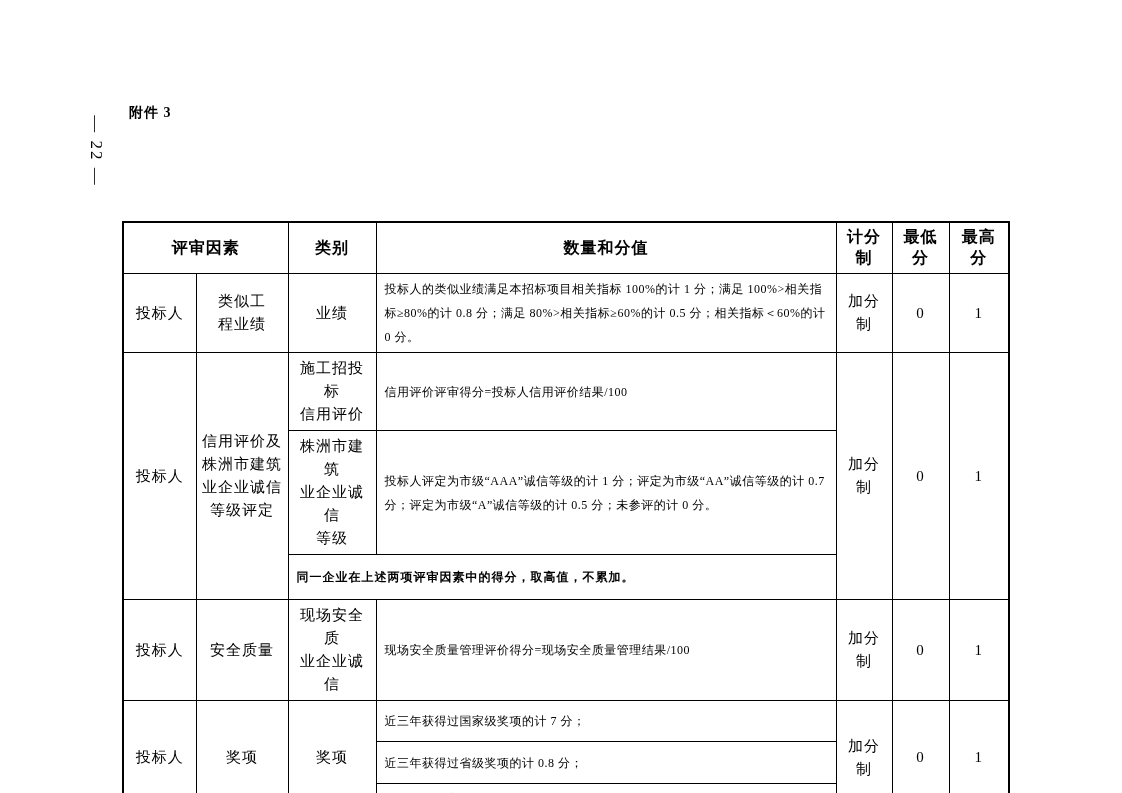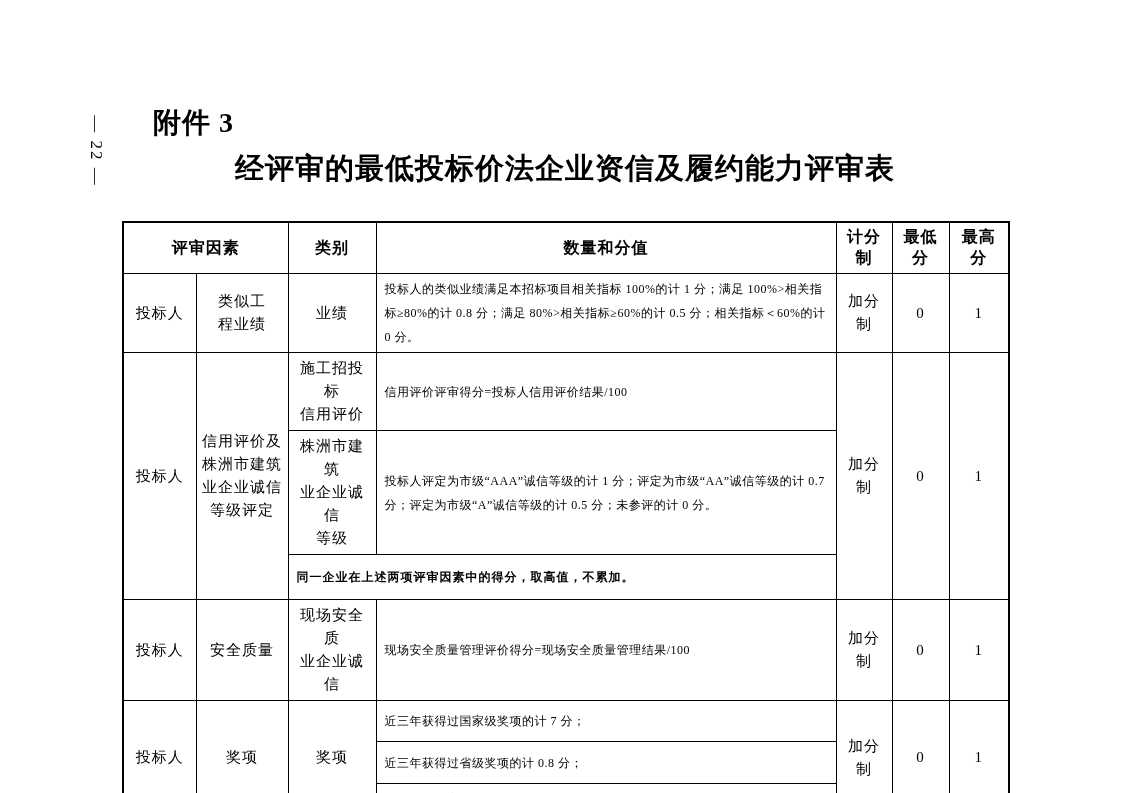--- a/index.html
+++ b/index.html
@@ -21,24 +21,23 @@
     width: 120px; height: 20px;
     text-align: center;
     font-size: 17px;
     letter-spacing: 2px;
     transform: rotate(90deg);
     white-space: nowrap;
   }
   .attachment {
     position: absolute;
     left: 129px; top: 104px;
-    font-size: 28px;
+    font-size: 14px;
     font-weight: bold;
     letter-spacing: 1px;
-    margin-left: 24px;
   }
   .doc-title {
     position: absolute;
     left: 122px; top: 149px;
     width: 886px;
     margin: 0;
     text-align: center;
     font-size: 29px;
     font-weight: bold;
     letter-spacing: 1px;
@@ -92,21 +91,20 @@
 </style>
 </head>
 <body>
 
 <div class="page">
 
   <div class="page-number">— 22 —</div>
 
   <div class="attachment">附件 3</div>
 
-  <h1 class="doc-title">经评审的最低投标价法企业资信及履约能力评审表</h1>
 
   <table class="review-table">
     <colgroup>
       <col style="width:73px">
       <col style="width:92px">
       <col style="width:88px">
       <col style="width:460px">
       <col style="width:56px">
       <col style="width:57px">
       <col style="width:60px">

